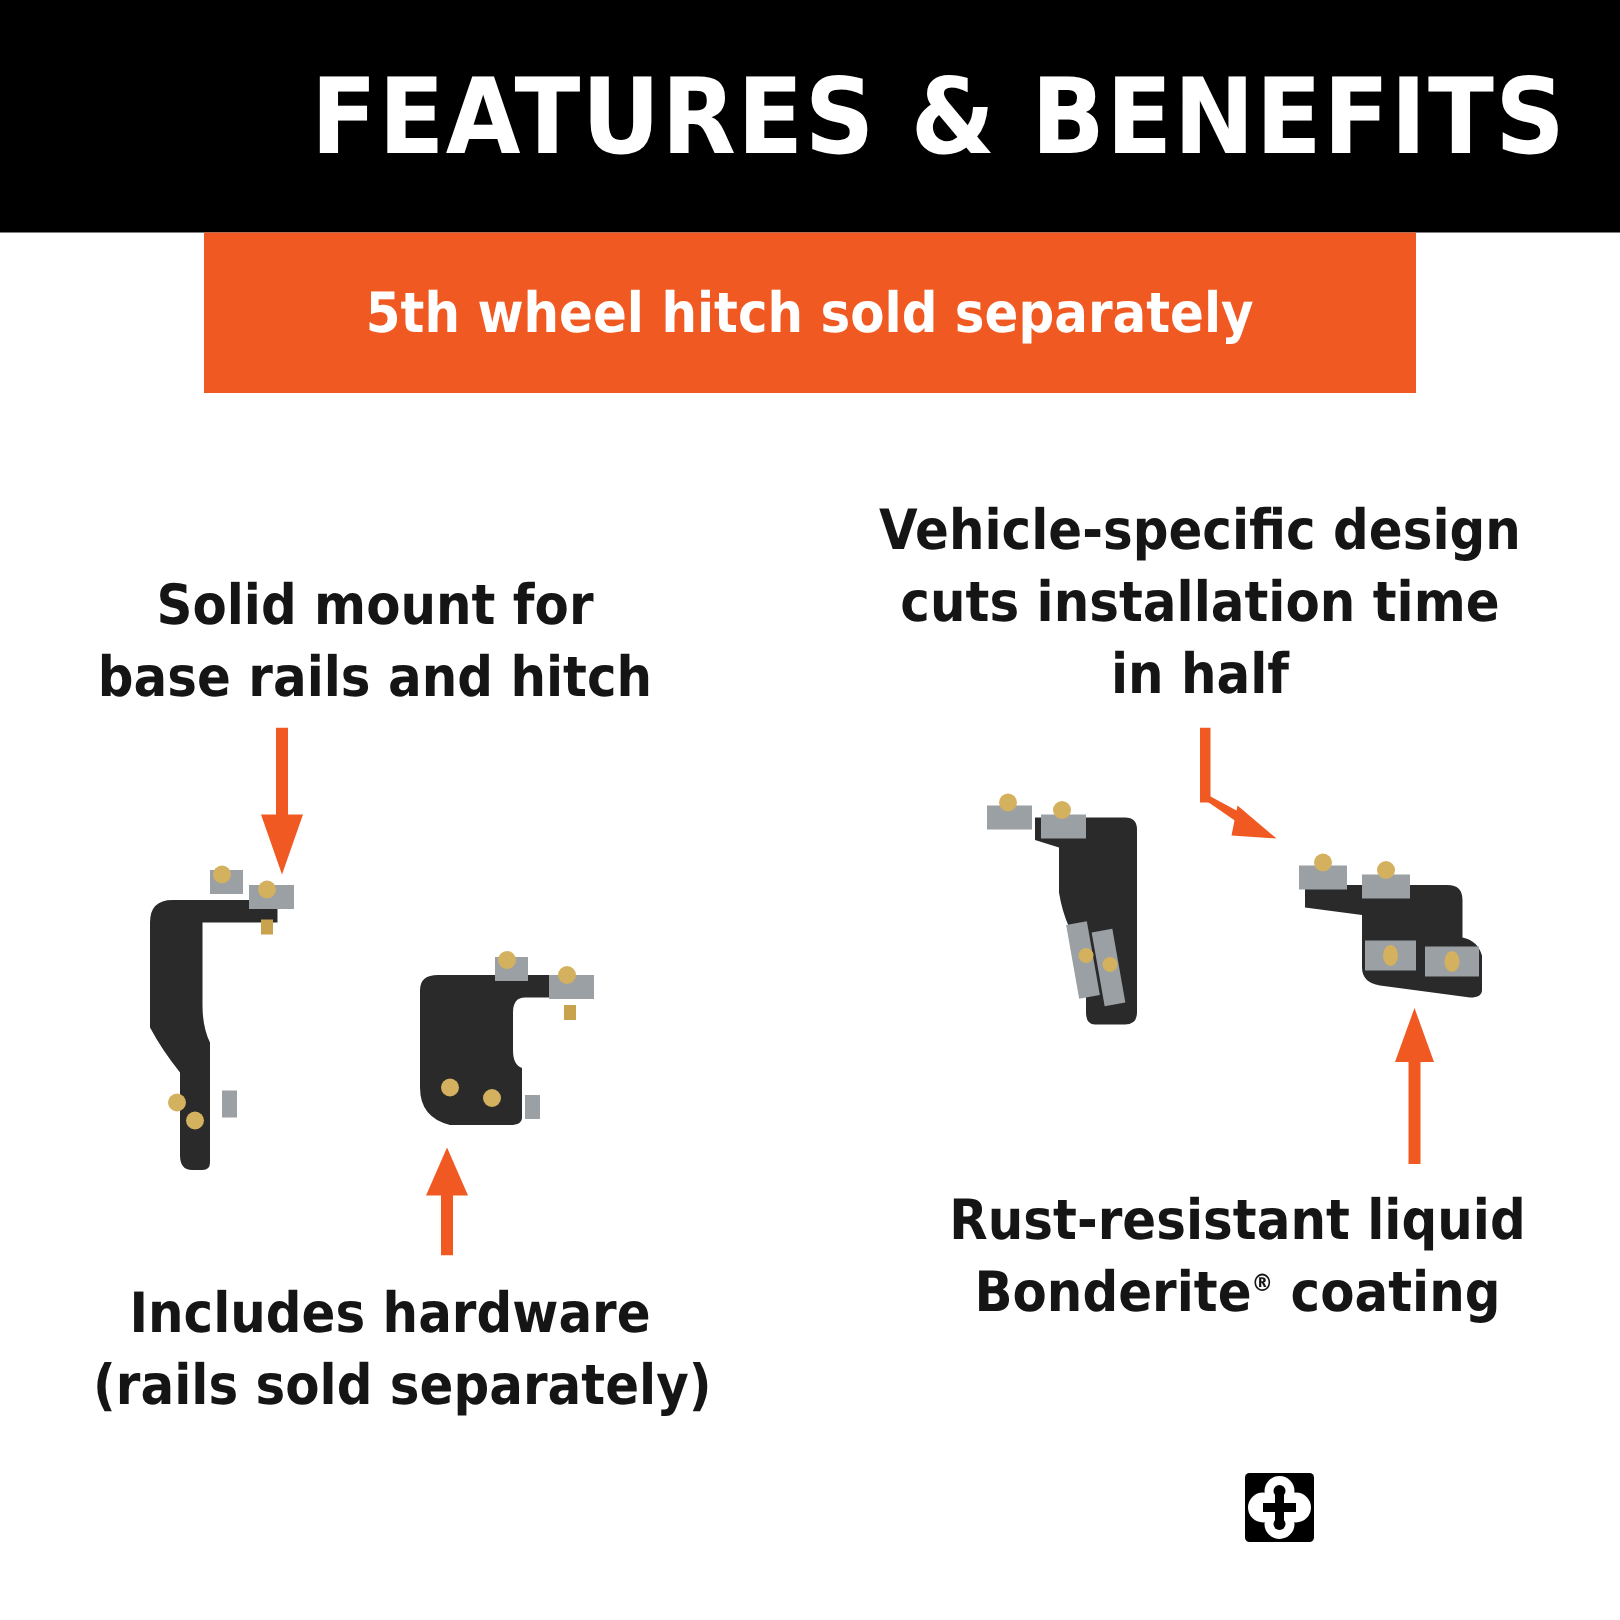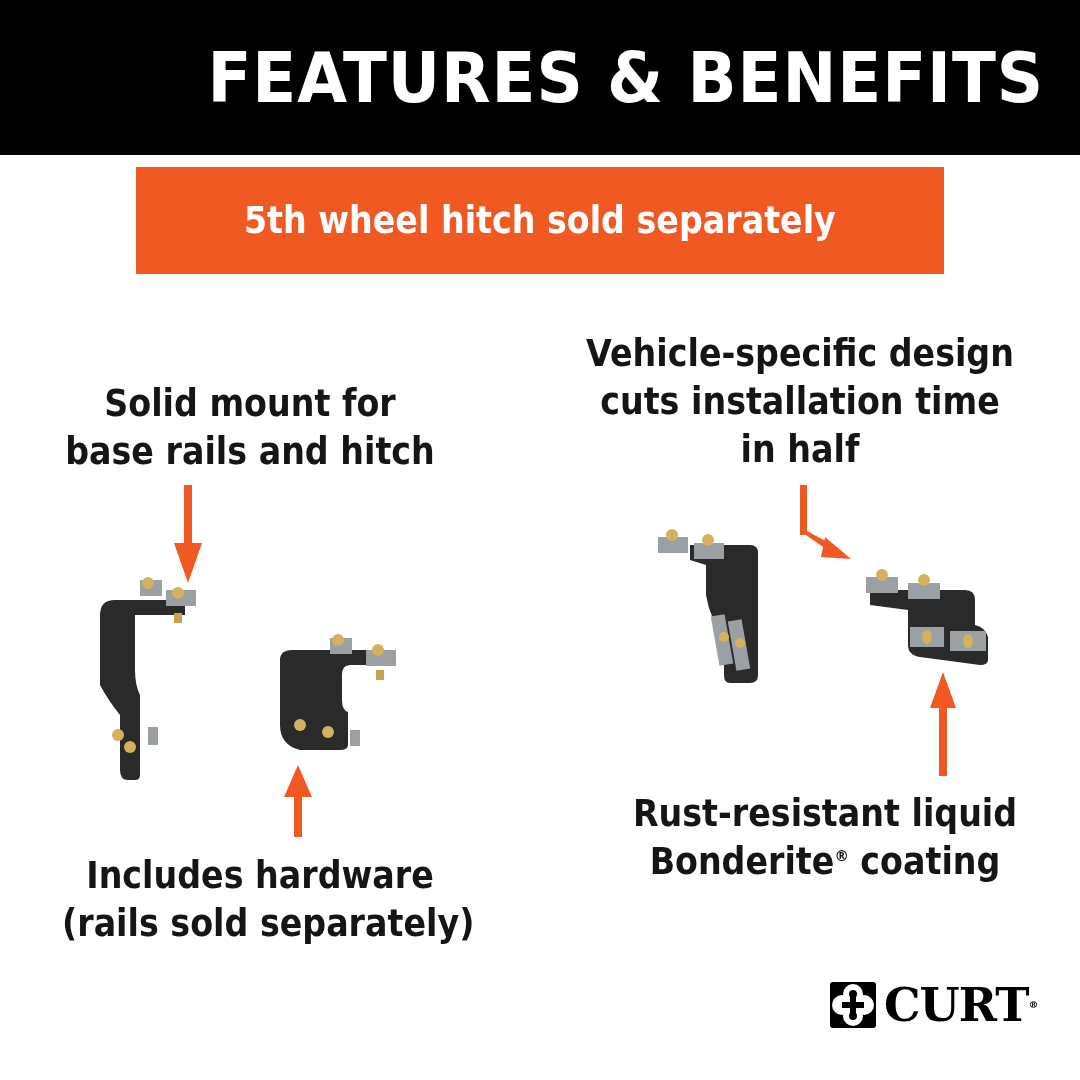--- a/index.html
+++ b/index.html
@@ -2,21 +2,21 @@
 <html><head>
 <meta charset="utf-8">
 <style>
   * { margin: 0; padding: 0; box-sizing: border-box; }
   html, body { width: 1080px; height: 1080px; background: #ffffff; overflow: hidden; }
   body { position: relative; font-family: "DejaVu Sans", sans-serif; color: #111; }
 
   .header-bar { position: absolute; left: 0; top: 0; width: 1080px; height: 155px; background: #000; display: flex; align-items: center; justify-content: flex-end; }
   .header-title { color: #fff; font-family: "DejaVu Sans", sans-serif; font-weight: bold; font-size: 70px; letter-spacing: 1px; transform: scaleX(0.92); }
 
-  .banner { position: absolute; left: 136px; top: 167px; width: 808px; height: 107px; background: #f05a22; display: flex; align-items: center; justify-content: center; }
+  .banner { position: absolute; left: 136px; top: 155px; width: 808px; height: 107px; background: #f05a22; display: flex; align-items: center; justify-content: center; }
   .banner-text { color: #fff; font-weight: bold; font-size: 37px; transform: scaleX(0.9); }
 
   .caption { position: absolute; text-align: center; font-weight: bold; font-size: 37px; line-height: 48px; color: #151515; transform: scaleX(0.9); transform-origin: center top; white-space: nowrap; }
   .cap-solid { left: 30px; width: 440px; top: 380px; }
   .cap-vehicle { left: 560px; width: 480px; top: 330px; }
   .cap-includes { left: 40px; width: 440px; top: 852px; }
   .cap-rust { left: 590px; width: 470px; top: 790px; }
   .reg { font-size: 16px; vertical-align: super; line-height: 0; }
 
   .arrow { position: absolute; }
@@ -131,14 +131,13 @@
     <circle cx="23" cy="12" r="10" fill="#fff"></circle>
     <circle cx="23" cy="34" r="10" fill="#fff"></circle>
     <circle cx="12" cy="23" r="10" fill="#fff"></circle>
     <circle cx="34" cy="23" r="10" fill="#fff"></circle>
     <circle cx="23" cy="12" r="4" fill="#000"></circle>
     <circle cx="23" cy="34" r="4" fill="#000"></circle>
     <rect x="12" y="20" width="8" height="6" fill="#000"></rect>
     <rect x="26" y="20" width="8" height="6" fill="#000"></rect>
     <rect x="20" y="14" width="6" height="18" fill="#000"></rect>
   </svg>
-  <div class="logo-word"><span>CURT</span><span class="logo-reg">®</span></div>
 </div>
 
 </body></html>

